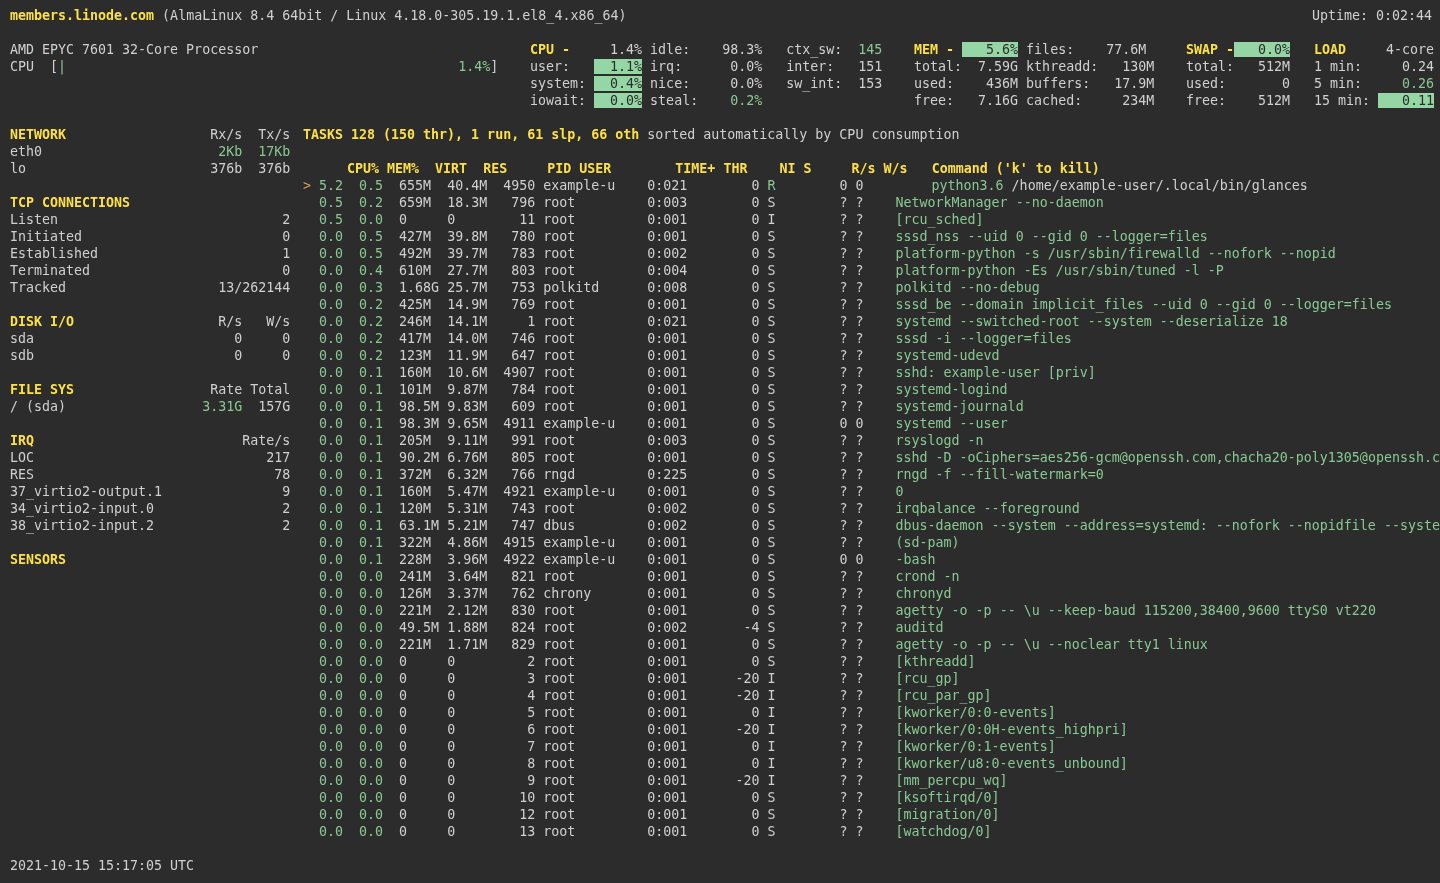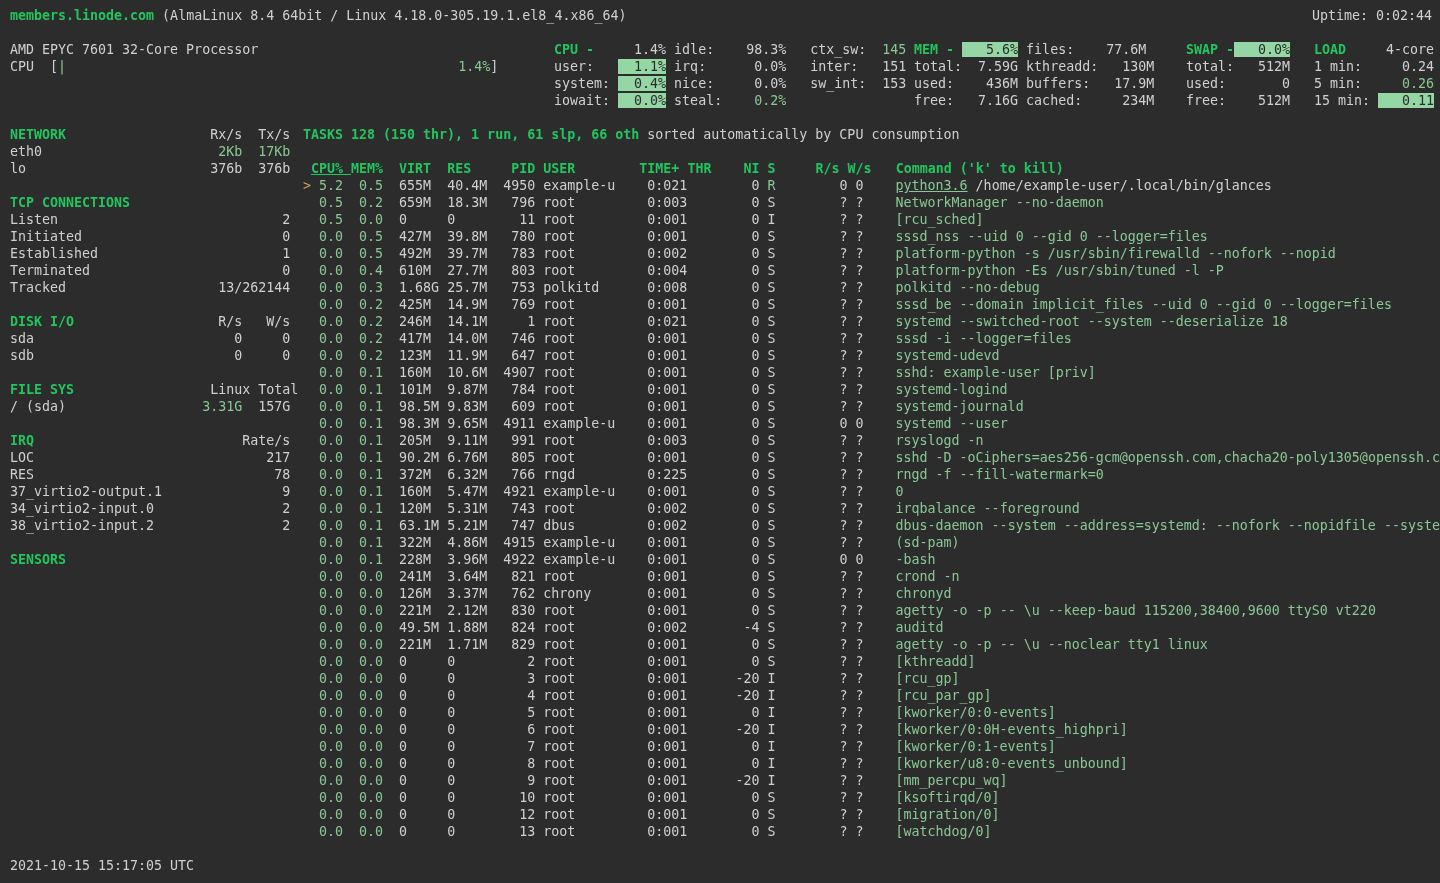--- a/index.html
+++ b/index.html
@@ -1,39 +1,39 @@
 <!DOCTYPE html>
 <html><head>
 <meta charset="utf-8">
 <style>
   html,body{margin:0;padding:0;background:#2c2c2c;}
   body{font-family:"DejaVu Sans Mono",monospace;color:#d0d0d0;}
   .screen{position:relative;width:1440px;height:883px;background:#2c2c2c;overflow:hidden;}
   .abs{position:absolute;}
   .line{white-space:pre;height:17px;line-height:17px;font-size:13.3px;}
-  .b{font-weight:bold;color:#22c55e;}
+  .b{font-weight:bold;color:#fde047;}
   .g{color:#89c893;}
   .hl{background:#95d7a4;color:#2c2c2c;}
-  .u{text-decoration:underline;}
+  .u{margin-left:36px;}
   .amber{color:#dfa457;}
 </style>
 </head>
 <body>
 
 <div class="screen">
 
   <div class="line abs" style="left:10px;top:7px"><span class="b">members.linode.com</span><span> (AlmaLinux 8.4 64bit / Linux 4.18.0-305.19.1.el8_4.x86_64)</span></div>
 
   <div class="line abs" style="right:8px;top:7px"><span>Uptime: </span><span>0:02:44</span></div>
 
   <div class="abs" style="left:10px;top:41px" id="quicklook">
       <div class="line"><span>AMD EPYC 7601 32-Core Processor</span></div>
       <div class="line"><span>CPU  [</span><span class="g">|</span><span>                                                 </span><span class="g">1.4%</span><span>]</span></div>
     </div>
-  <div class="abs" style="left:554px;top:41px" id="cpu-panel">
+  <div class="abs" style="left:530px;top:41px" id="cpu-panel">
       <div class="line"><span class="b">CPU -   </span><span>  1.4%</span><span> </span><span>idle:  </span><span>  98.3%</span><span>   </span><span>ctx_sw:</span><span class="g">  145</span></div>
       <div class="line"><span>user:   </span><span class="hl">  1.1%</span><span> </span><span>irq:   </span><span>   0.0%</span><span>   </span><span>inter: </span><span>  151</span></div>
       <div class="line"><span>system: </span><span class="hl">  0.4%</span><span> </span><span>nice:  </span><span>   0.0%</span><span>   </span><span>sw_int:</span><span>  153</span></div>
       <div class="line"><span>iowait: </span><span class="hl">  0.0%</span><span> </span><span>steal: </span><span class="g">   0.2%</span></div>
     </div>
   <div class="abs" style="left:914px;top:41px" id="mem-panel">
       <div class="line"><span class="b">MEM - </span><span class="hl">   5.6%</span><span> </span><span>files:  </span><span>  77.6M</span></div>
       <div class="line"><span>total:</span><span>  7.59G</span><span> </span><span>kthreadd:</span><span>   130M</span></div>
       <div class="line"><span>used: </span><span>   436M</span><span> </span><span>buffers: </span><span>  17.9M</span></div>
       <div class="line"><span>free: </span><span>  7.16G</span><span> </span><span>cached:  </span><span>   234M</span></div>
@@ -60,21 +60,21 @@
       <div class="line"><span>Listen              </span><span>              2</span></div>
       <div class="line"><span>Initiated           </span><span>              0</span></div>
       <div class="line"><span>Established         </span><span>              1</span></div>
       <div class="line"><span>Terminated          </span><span>              0</span></div>
       <div class="line"><span>Tracked             </span><span>      13/262144</span></div>
       <div class="line"></div>
       <div class="line"><span class="b">DISK I/O</span><span>            </span><span>      R/s</span><span>   W/s</span></div>
       <div class="line"><span>sda                 </span><span>        0</span><span>     0</span></div>
       <div class="line"><span>sdb                 </span><span>        0</span><span>     0</span></div>
       <div class="line"></div>
-      <div class="line"><span class="b">FILE SYS</span><span>            </span><span>     Linux</span><span> Total</span></div>
+      <div class="line"><span class="b">FILE SYS</span><span>            </span><span>     Rate</span><span> Total</span></div>
       <div class="line"><span>/ (sda)             </span><span class="g">    3.31G</span><span>  157G</span></div>
       <div class="line"></div>
       <div class="line"><span class="b">IRQ</span><span>                 </span><span>         Rate/s</span></div>
       <div class="line"><span>LOC                 </span><span>            217</span></div>
       <div class="line"><span>RES                 </span><span>             78</span></div>
       <div class="line"><span>37_virtio2-output.1 </span><span>              9</span></div>
       <div class="line"><span>34_virtio2-input.0  </span><span>              2</span></div>
       <div class="line"><span>38_virtio2-input.2  </span><span>              2</span></div>
       <div class="line"></div>
       <div class="line"><span class="b">SENSORS</span></div>

